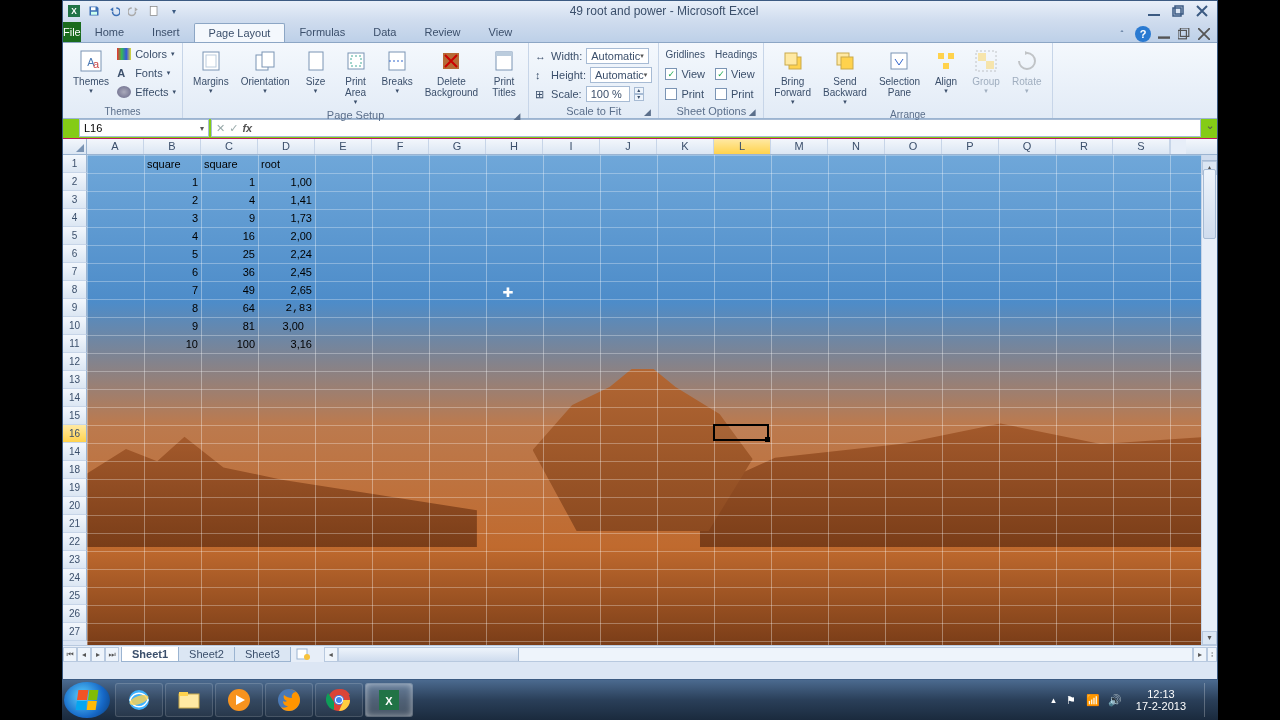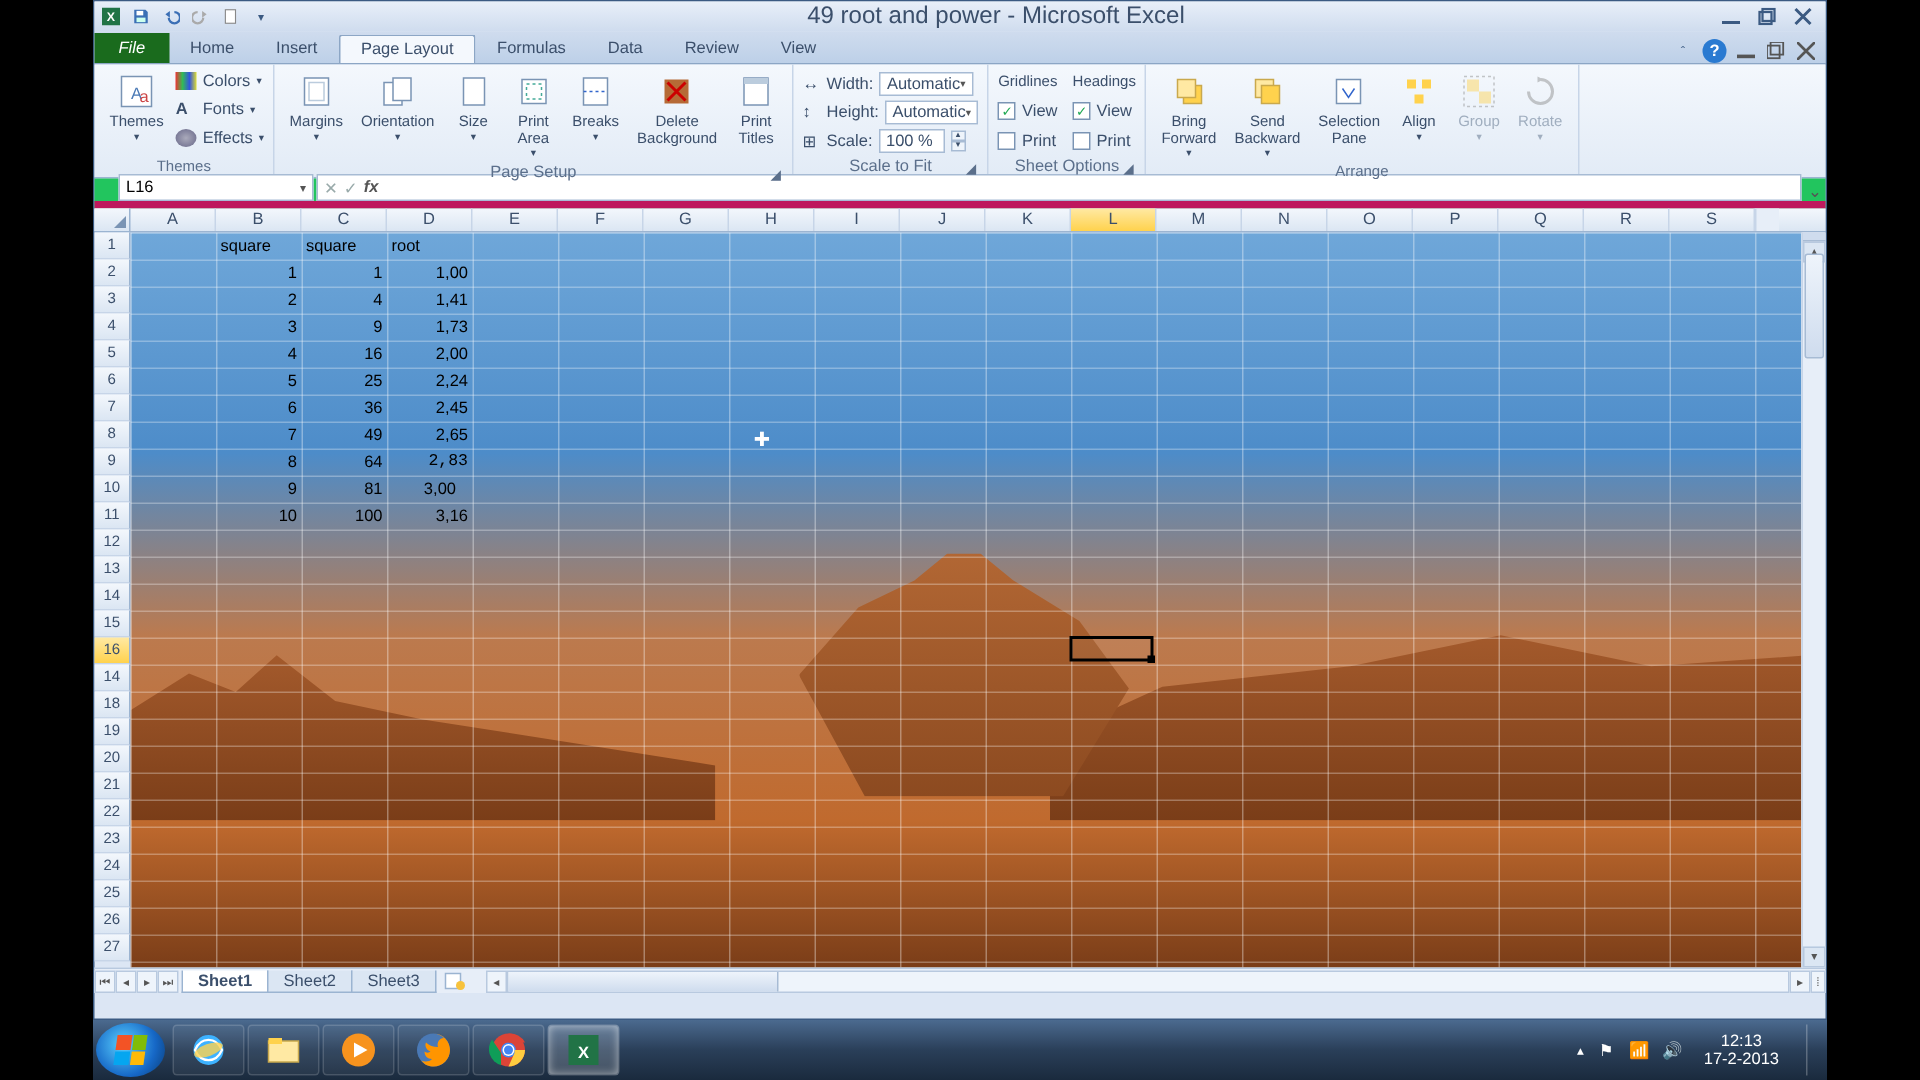--- a/index.html
+++ b/index.html
@@ -3,29 +3,29 @@
 <meta charset="utf-8">
 <style>
 * { margin: 0; padding: 0; box-sizing: border-box; font-family: "Segoe UI", Tahoma, sans-serif; font-size: 11px; }
 html, body { width: 1280px; height: 720px; overflow: hidden; background: #000; }
 .screen { position: relative; width: 1280px; height: 720px; background: #000; }
 .window { position: absolute; left: 62px; top: 0; width: 1156px; height: 680px; background: #dce6f4; border: 1px solid #3b5a82; }
 
 
 .qat { height: 20px; background: linear-gradient(#e8eff9, #cfdcee); display: flex; align-items: center; padding: 0 4px; }
 .qat .icons { display: flex; gap: 6px; align-items: center; }
-.qat .title { flex: 1; text-align: center; color: #3b4f6b; font-size: 16px; }
+.qat .title { flex: 1; text-align: center; color: #3b4f6b; font-size: 12px; }
 .qat .winbtns { display: flex; gap: 10px; padding-right: 4px; }
 .ic { width: 14px; height: 14px; display: inline-flex; align-items: center; justify-content: center; color: #3b5a82; }
 .ic svg { width: 12px; height: 12px; }
 
 
 .tabs { height: 22px; display: flex; align-items: flex-end; padding-left: 0; background: linear-gradient(#cfdcee, #bdd0e8); border-bottom: 1px solid #8ca6c5; }
 .tab { padding: 3px 14px; color: #3b4f6b; font-size: 11px; cursor: pointer; }
-.tab.file { background: #1a6b1d; color: #fff; padding: 4px 16px; font-style: italic; }
+.tab.file { background: #1a6b1d; color: #fff; padding: 4px 0; }
 .tab.active { background: #f4f8fd; border: 1px solid #8ca6c5; border-bottom: none; border-radius: 2px 2px 0 0; }
 .tabs .right { margin-left: auto; display: flex; gap: 6px; padding-right: 6px; align-items: center; }
 .help-circle { width: 16px; height: 16px; border-radius: 50%; background: #2a7ad1; color: #fff; display: flex; align-items: center; justify-content: center; font-weight: bold; font-size: 11px; }
 
 
 .ribbon { height: 76px; background: linear-gradient(#f4f8fd, #e2ebf6); border-bottom: 1px solid #9bb4d1; display: flex; }
 .group { border-right: 1px solid #c7d5e8; display: flex; flex-direction: column; padding: 2px 6px 0 6px; }
 .group-body { flex: 1; display: flex; align-items: flex-start; gap: 4px; }
 .group-label { text-align: center; color: #5b6f8b; font-size: 10px; padding: 1px 0; position: relative; }
 .group-label .launcher { position: absolute; right: 0; bottom: 1px; width: 10px; height: 10px; color: #5b6f8b; font-size: 9px; }
@@ -36,21 +36,21 @@
 .rbtn.disabled { color: #a0aebf; }
 .rbtn.disabled svg { opacity: 0.45; }
 .mini-row { display: flex; align-items: center; gap: 4px; height: 18px; font-size: 10px; color: #3b4f6b; }
 .mini-row .combo { border: 1px solid #a7bbd4; background: #fff; padding: 0 4px; height: 16px; display: flex; align-items: center; min-width: 60px; justify-content: space-between; }
 .mini-row .combo .dd { font-size: 7px; color: #555; }
 .chk { width: 12px; height: 12px; border: 1px solid #7a94b4; background: #fff; display: inline-flex; align-items: center; justify-content: center; color: #2a5; font-size: 9px; }
 .scale-spin { display: flex; flex-direction: column; width: 10px; }
 .scale-spin span { height: 7px; border: 1px solid #a7bbd4; font-size: 6px; text-align: center; line-height: 5px; background: #eef4fb; }
 
 
-.fbar { height: 20px; background: #22c55e; border-bottom: 5px solid #be185d; display: flex; align-items: flex-end; }
+.fbar { height: 20px; background: #84cc16; border-bottom: 1px solid #be185d; display: flex; align-items: flex-start; }
 .namebox { width: 130px; border: 1px solid #a7bbd4; background: #fff; height: 18px; margin-left: 16px; display: flex; align-items: center; padding: 0 4px; justify-content: space-between; }
 .namebox .dd { font-size: 8px; color: #555; }
 .fxwrap { flex: 1; display: flex; align-items: center; border: 1px solid #a7bbd4; background: #fff; height: 18px; margin-left: 2px; margin-right: 2px; }
 .fxwrap .btns { display: flex; gap: 4px; padding: 0 4px; color: #9aa; }
 .fxwrap .fx { font-style: italic; font-weight: bold; color: #555; padding-right: 6px; }
 .fbar .expand { width: 14px; text-align: center; color: #555; }
 
 
 .colhdr { height: 16px; display: flex; background: linear-gradient(#f3f7fc, #dbe6f3); border-bottom: 1px solid #9bb4d1; }
 .corner { width: 24px; border-right: 1px solid #9bb4d1; background: linear-gradient(#f3f7fc, #dbe6f3); position: relative; }

